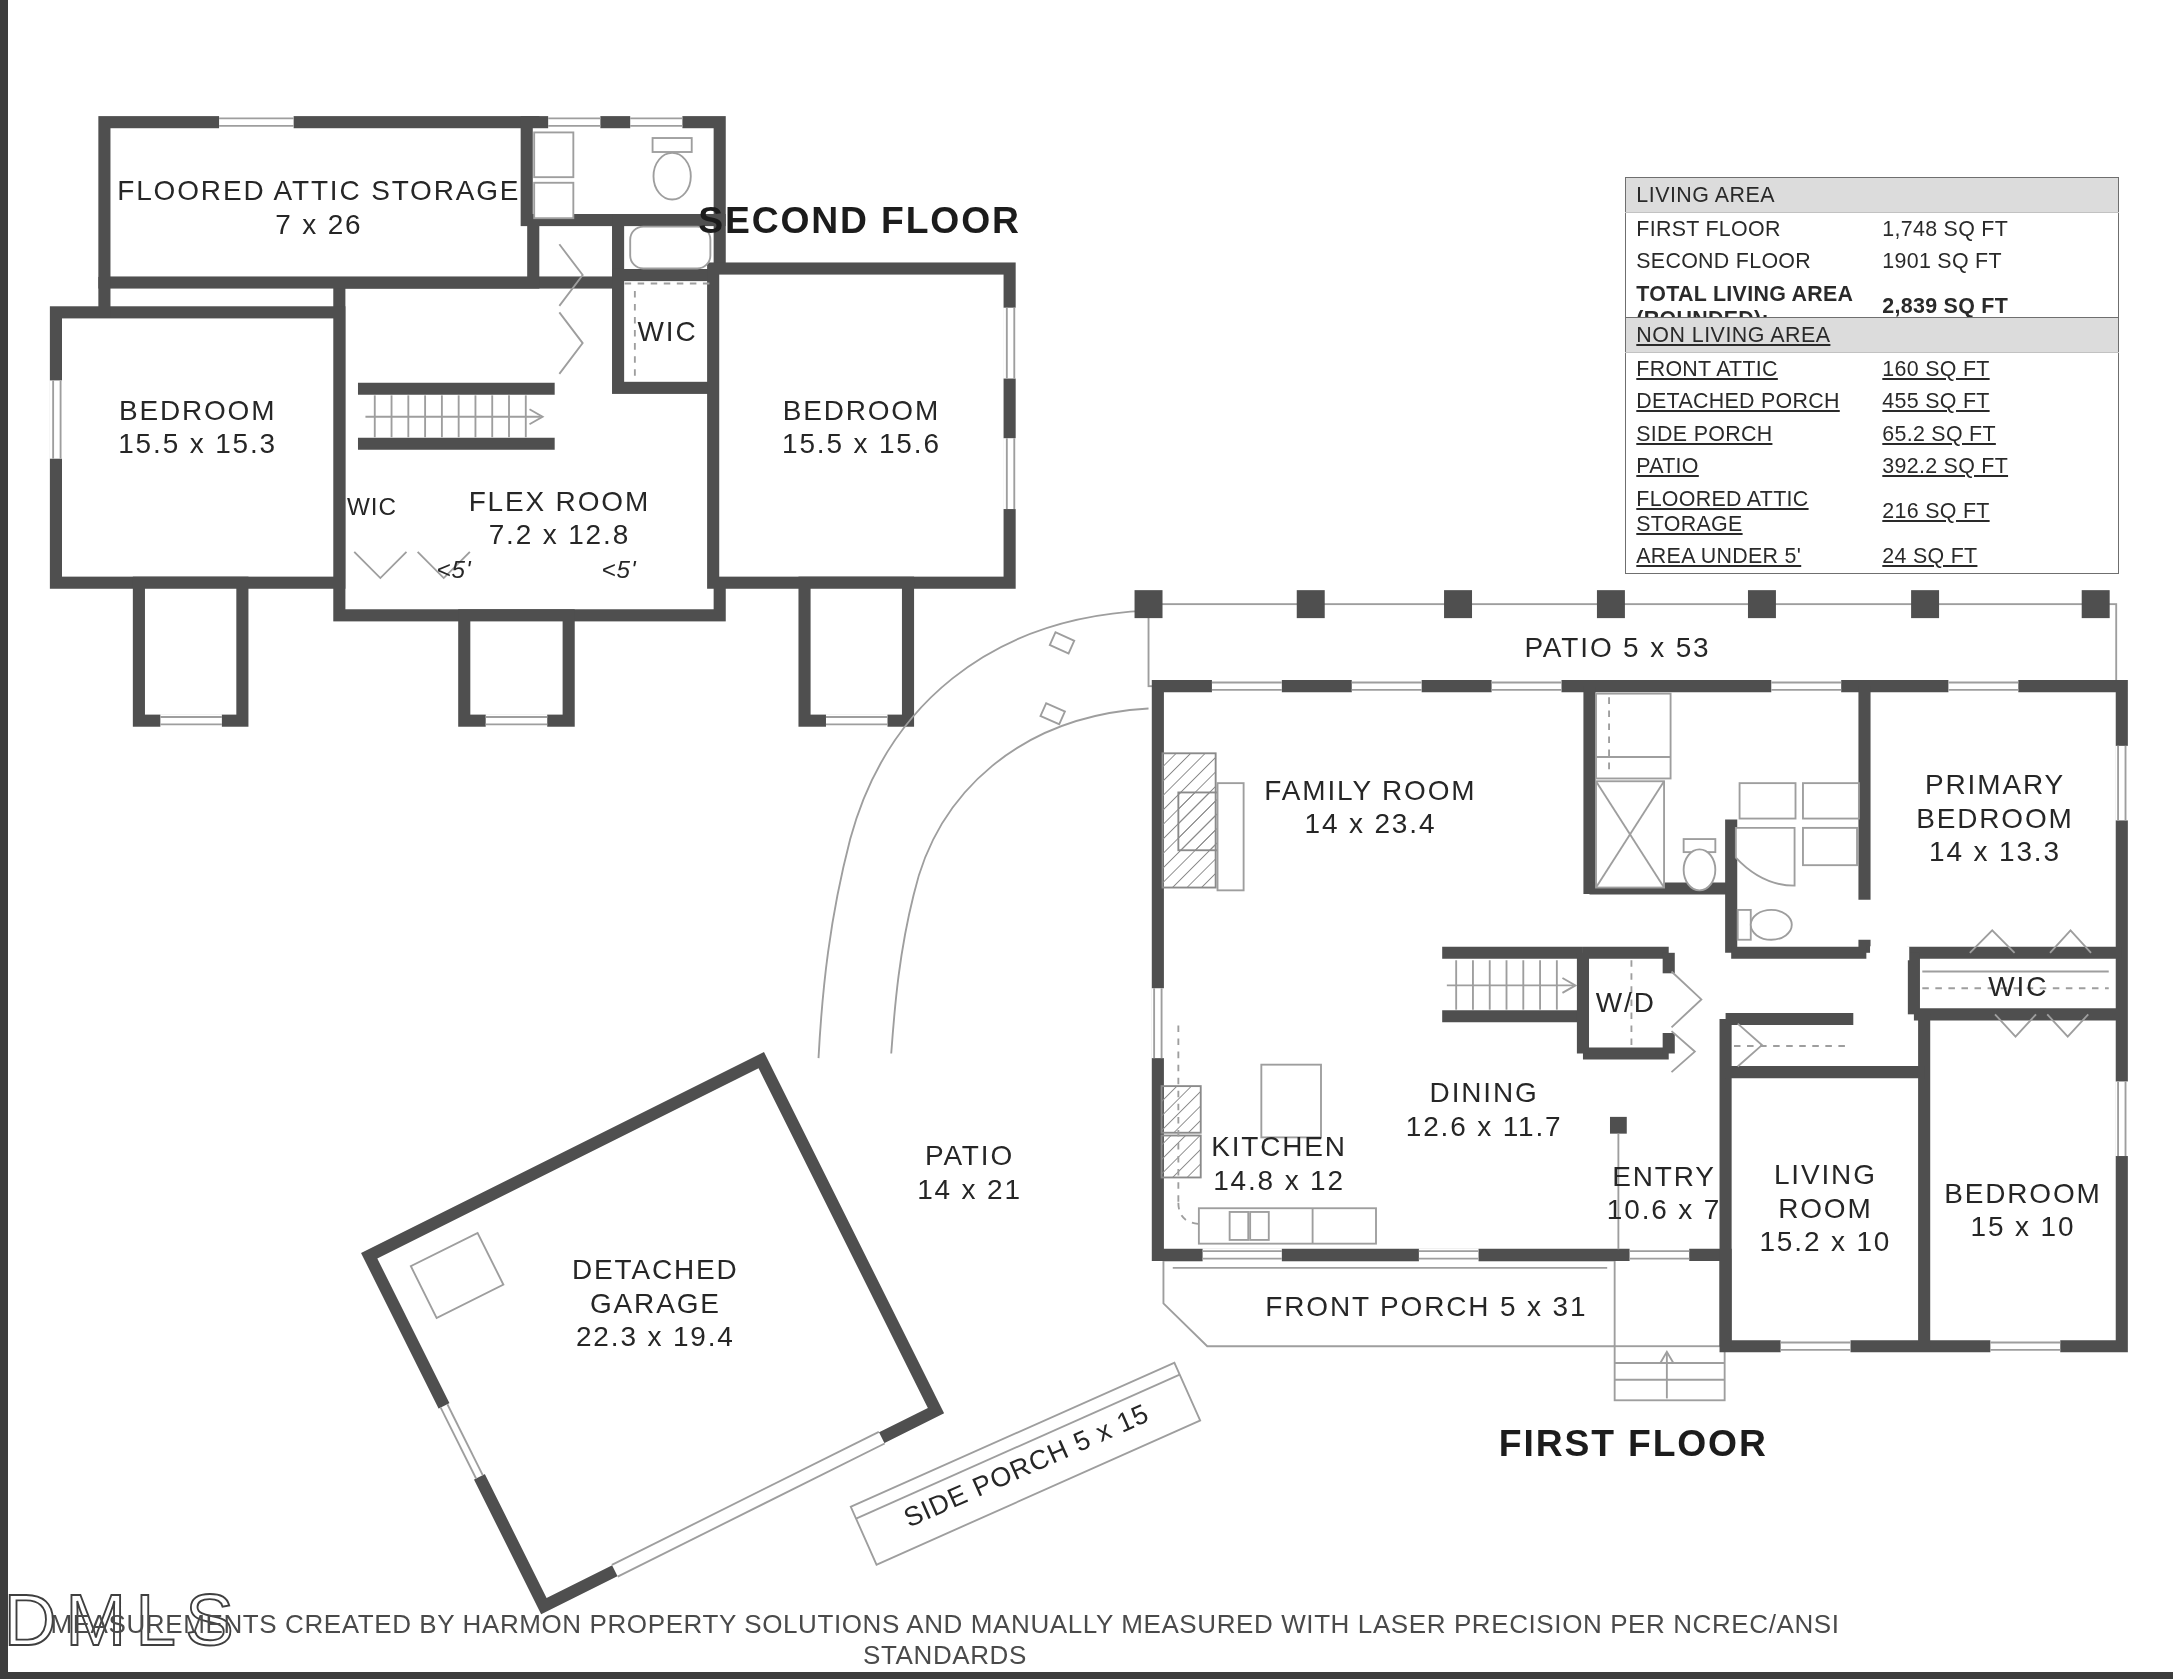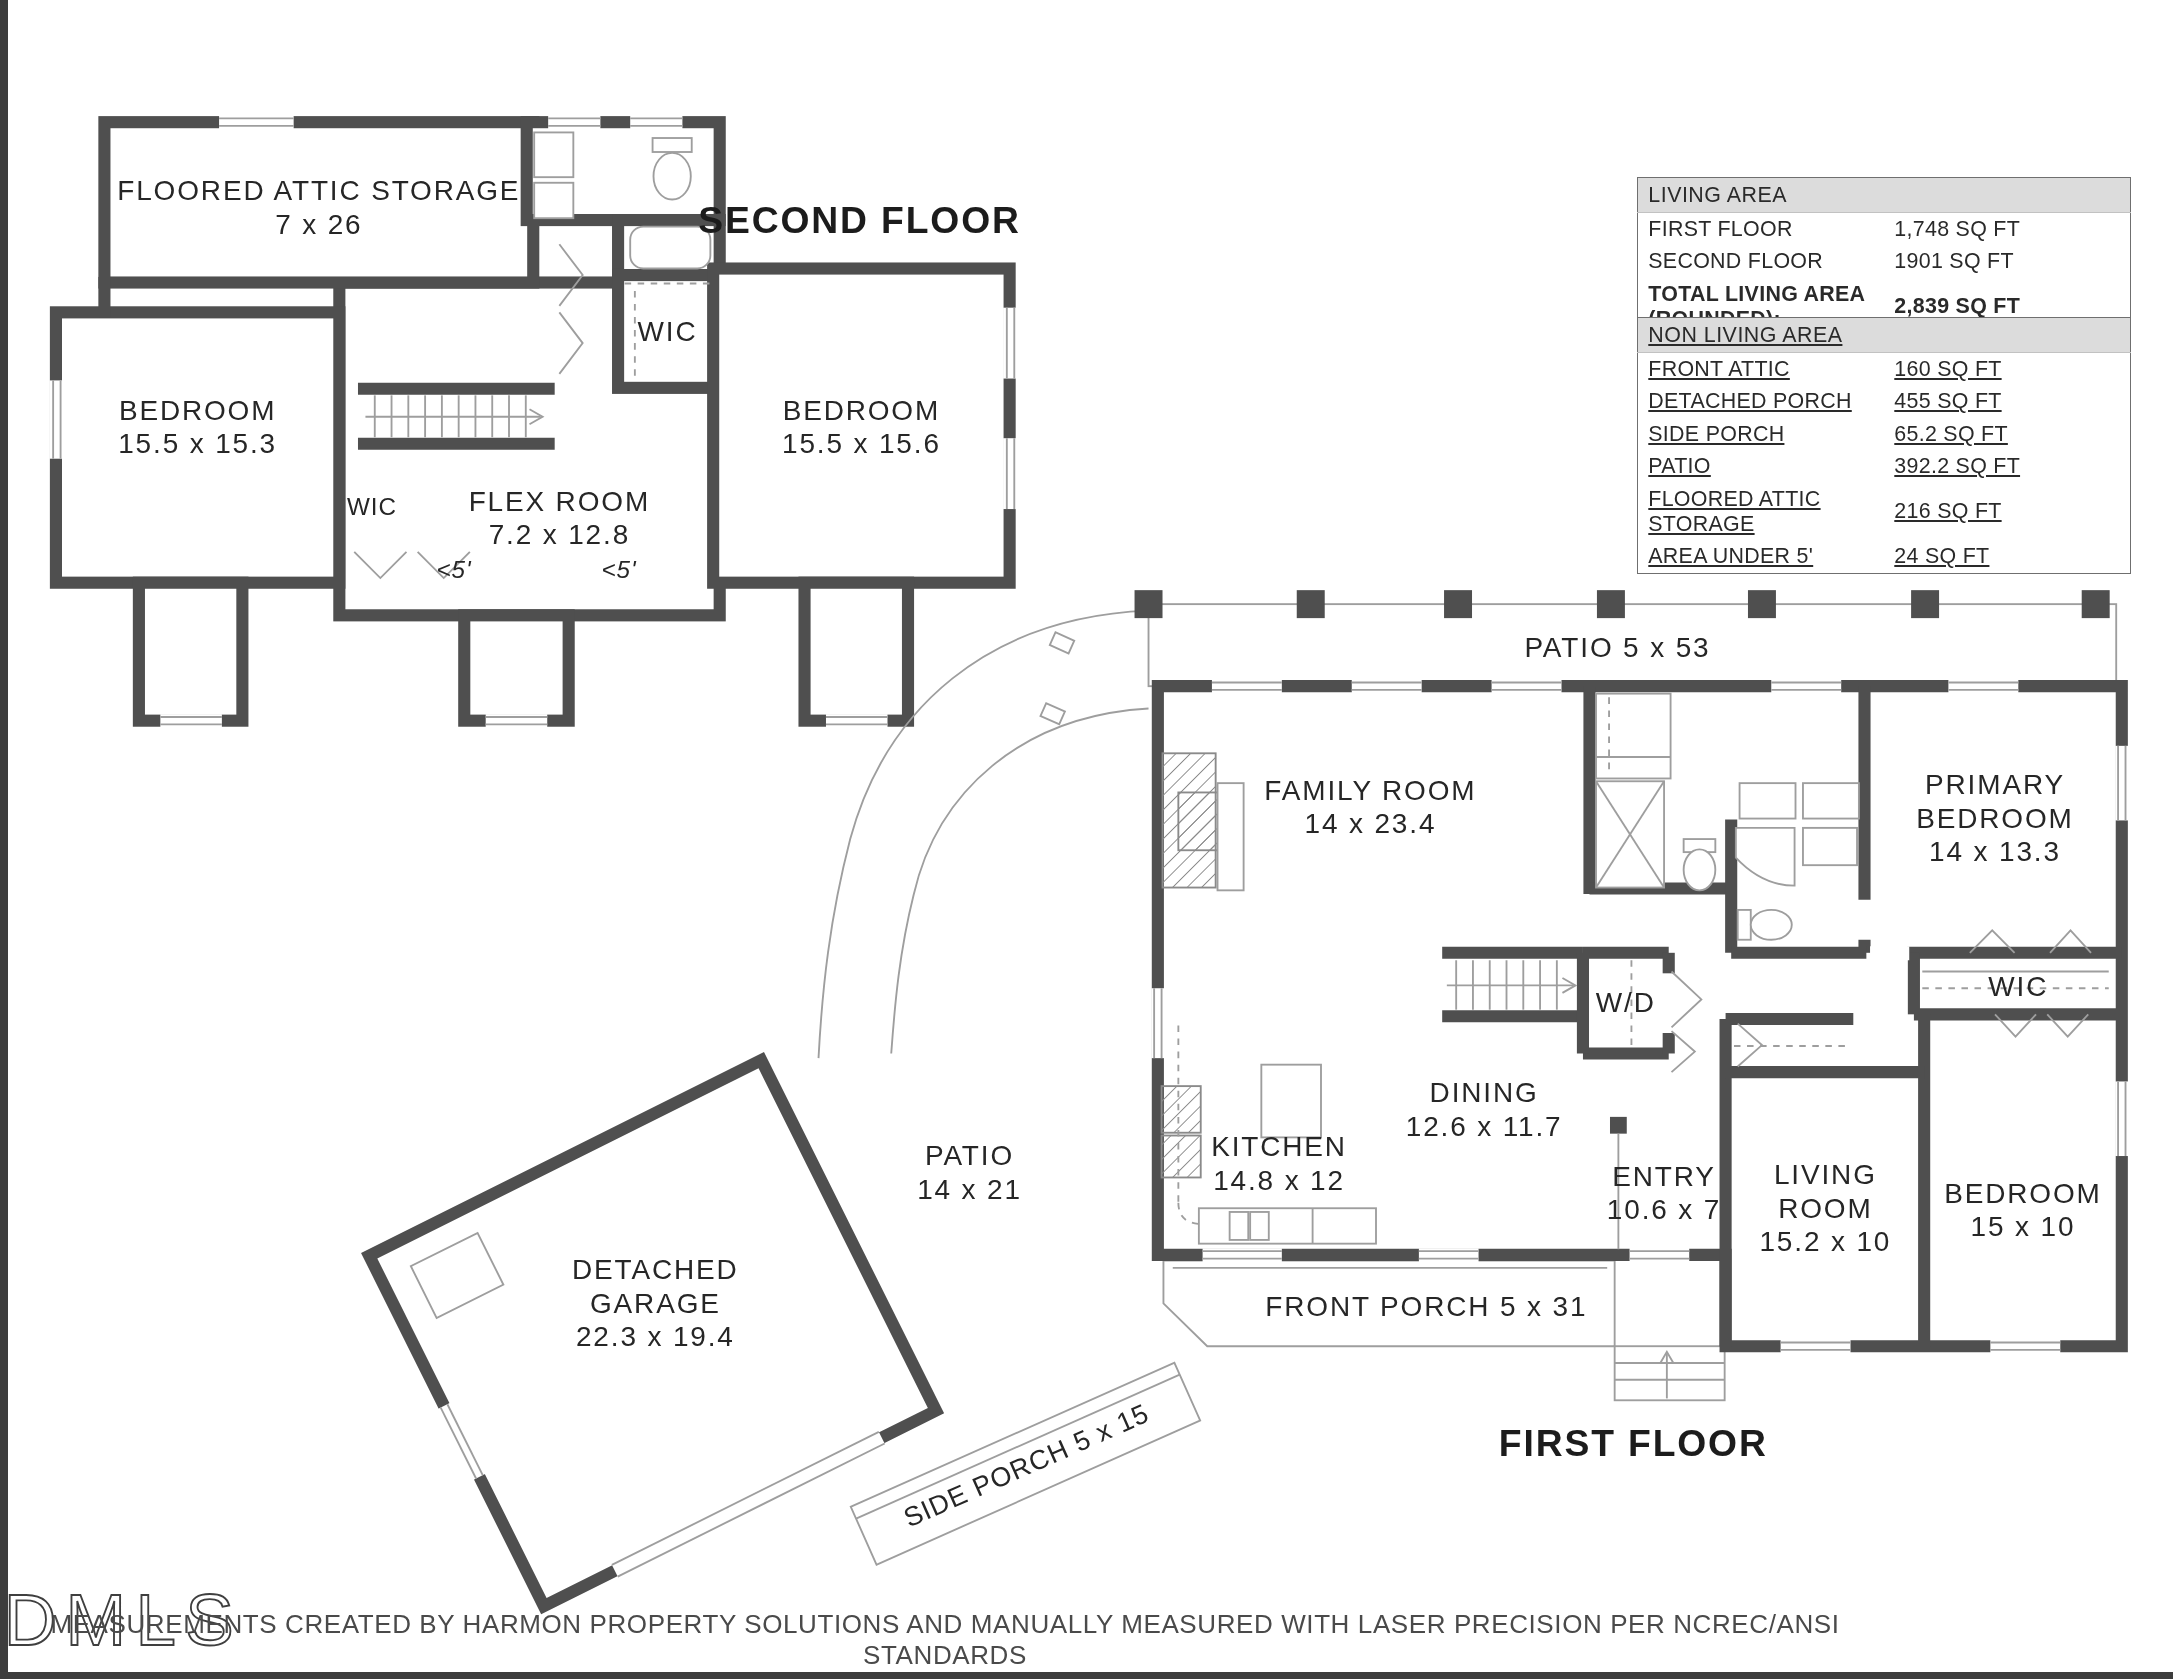--- a/index.html
+++ b/index.html
@@ -4,21 +4,21 @@
 <style>
   html,body{margin:0;padding:0;background:#ffffff;font-family:"Liberation Sans",sans-serif;}
   .page{position:relative;width:2174px;height:1680px;background:#ffffff;overflow:hidden;}
   .edge-left{position:absolute;left:0;top:0;width:7.5px;height:1680px;background:#3d3d3d;}
   .edge-bottom{position:absolute;left:0;top:1672px;width:2174px;height:7.5px;background:#3d3d3d;}
 
   .header{position:absolute;top:39px;right:41px;text-align:right;color:#1c1c1c;}
   .title{font-size:57px;font-weight:800;letter-spacing:0.9px;line-height:1.05;}
   .subtitle{font-size:35px;font-weight:700;letter-spacing:0.9px;margin-top:3.7px;}
 
-  table.area-table{position:absolute;right:43px;width:494px;border-collapse:collapse;
+  table.area-table{position:absolute;right:55px;width:494px;border-collapse:collapse;
     border:1.9px solid #6f6f6f;background:#fff;font-size:21.4px;color:#2a2a2a;table-layout:fixed;}
   table.area-table th{background:#dcdcdc;text-align:left;font-weight:500;padding:4.7px 10.3px;
     border-bottom:1.9px solid #c2c2c2;letter-spacing:0.5px;}
   table.area-table td{padding:3.7px 10.3px;font-weight:500;letter-spacing:0.3px;}
   table.area-table td.val{text-align:left;white-space:nowrap;}
   table.area-table tr.total td{font-weight:800;}
   #living-table{top:177px;}
   #nonliving-table{top:317px;text-decoration:underline;}
 
   .disclaimer{position:absolute;left:0;top:1609px;width:1890px;text-align:center;

